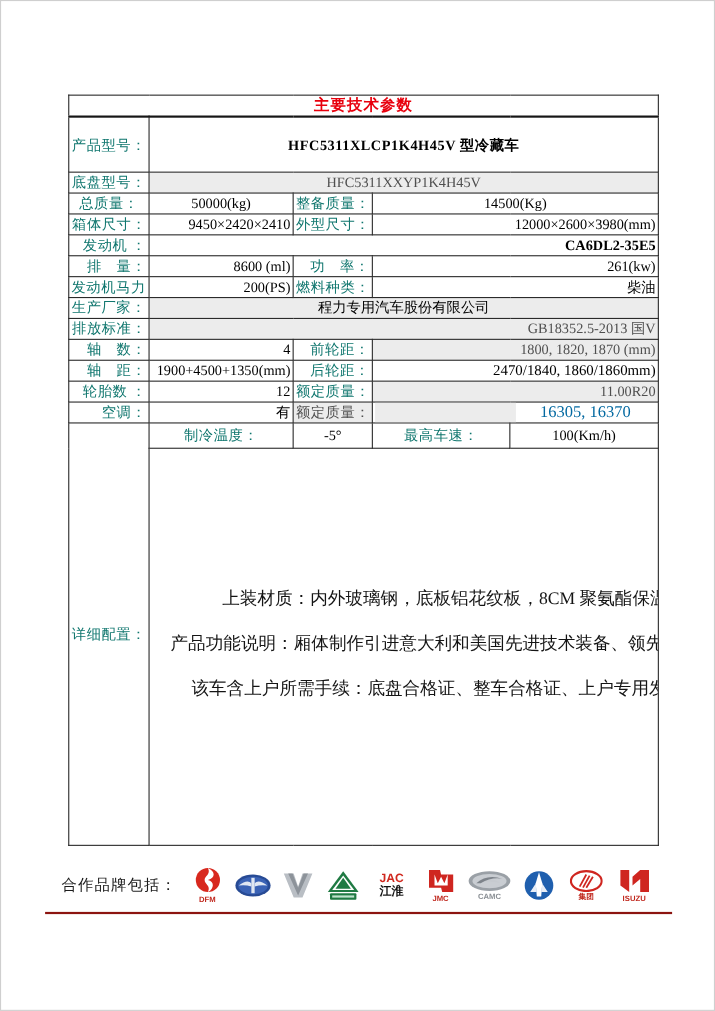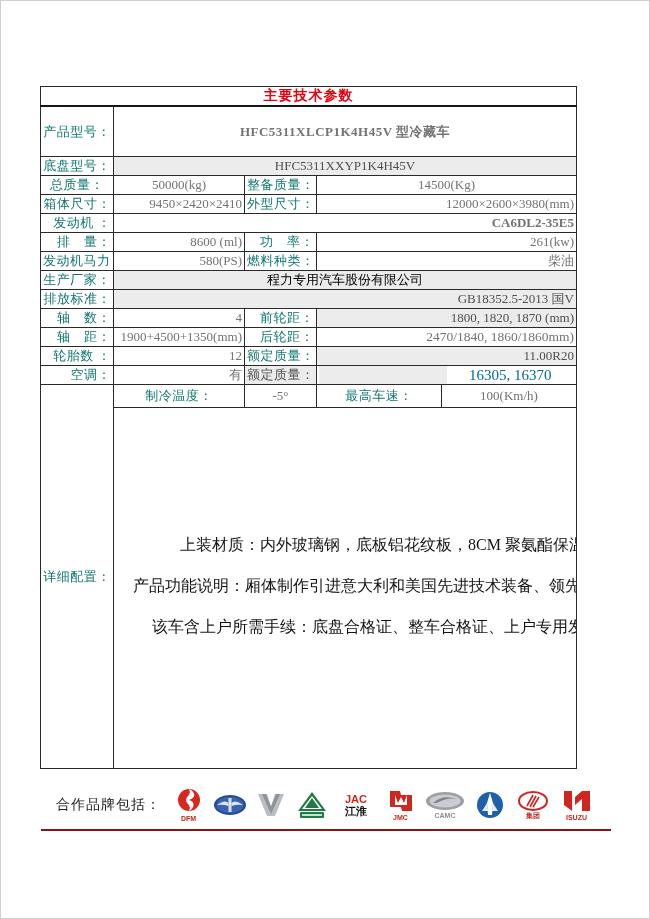--- a/index.html
+++ b/index.html
@@ -3,34 +3,34 @@
 <meta charset="utf-8">
 <style>
   html,body{margin:0;padding:0;background:#fff;}
   .page{
     position:relative;width:648px;height:917px;background:#ffffff;
     border:1px solid #cfcfcf;overflow:hidden;
     font-family:"Liberation Serif","DejaVu Serif",serif;color:#1a1a1a;
   }
   
   table.spec{
-    position:absolute;left:39px;top:85px;width:536px;
+    position:absolute;left:61px;top:85px;width:536px;
     border-collapse:collapse;table-layout:fixed;
     border:1px solid #1e1e1e;
   }
   table.spec td{
     border:1px solid #2a2a2a;text-align:center;vertical-align:middle;
     padding:0 2px;font-size:13px;overflow:hidden;white-space:nowrap;
   }
   tr.r-title td{
     height:16px;font-size:14px;font-weight:bold;color:#e8000d;
     border-bottom:2px solid #161616;letter-spacing:1px;
   }
   .lbl{color:#0f766e;letter-spacing:0.5px;}
-  .val{color:#737373;}
+  .val{color:#000000;}
   tr.r-product td{height:49px;}
   .big-val{font-weight:bold;font-size:14px;letter-spacing:0.5px;}
   tr.r-chassis td{height:18px;}
   tr.r-std td{height:17px;text-align:right;}
   tr.r-temp td{height:22px;}
   .g{background:#ececec;color:#4f4f4f;font-size:12.5px;}
   .bold-val{font-weight:bold;font-size:13.5px;}
   .right-val{text-align:right;padding-right:1px;}
   
   .rated{padding:0;}
@@ -106,21 +106,21 @@
       <td colspan="4" class="val bold-val">CA6DL2-35E5</td>
     </tr>
     <tr class="r-std">
       <td class="lbl">排　量：</td>
       <td class="val">8600 (ml)</td>
       <td class="lbl">功　率：</td>
       <td colspan="2" class="val">261(kw)</td>
     </tr>
     <tr class="r-std">
       <td class="lbl">发动机马力：</td>
-      <td class="val">580(PS)</td>
+      <td class="val">200(PS)</td>
       <td class="lbl">燃料种类：</td>
       <td colspan="2" class="val">柴油</td>
     </tr>
     <tr class="r-chassis">
       <td class="lbl">生产厂家：</td>
       <td colspan="4" class="val g" style="font-size:13px;color:#000000;">程力专用汽车股份有限公司</td>
     </tr>
     <tr class="r-std">
       <td class="lbl">排放标准：</td>
       <td colspan="4" class="val g">GB18352.5-2013 国V</td>

